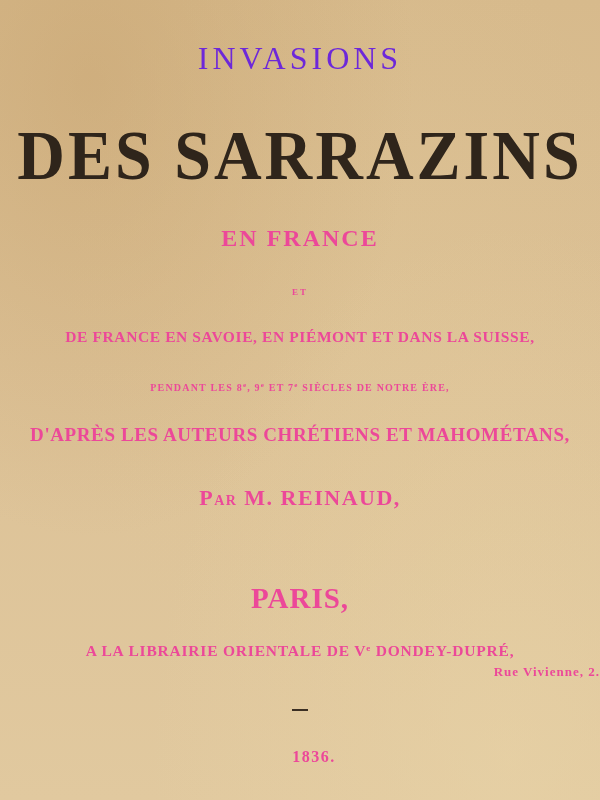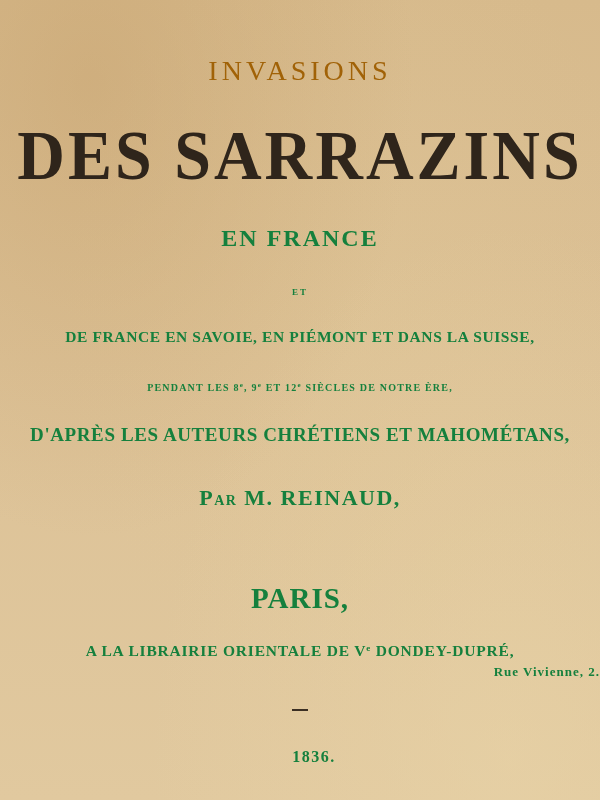--- a/index.html
+++ b/index.html
@@ -23,28 +23,28 @@
       position: absolute;
       inset: 0;
     }
     .line {
       position: absolute;
       left: 0;
       width: 600px;
       text-align: center;
       white-space: nowrap;
       font-weight: bold;
-      color: #15803d;
+      color: #ec4899;
     }
     .l-invasions {
-      top: 55px;
-      font-size: 28px;
+      top: 40px;
+      font-size: 32px;
       letter-spacing: 4px;
       font-weight: normal;
-      color: #a16207;
+      color: #6d28d9;
     }
     .l-title {
       top: 116px;
       font-size: 66px;
       letter-spacing: 3px;
       line-height: 80px;
       font-weight: bold;
       color: #2f251b;
       transform: scaleY(1.05);
     }
@@ -132,21 +132,21 @@
   <div class="line l-invasions">INVASIONS</div>
 
   <div class="line l-title">DES SARRAZINS</div>
 
   <div class="line l-enfrance">EN FRANCE</div>
 
   <div class="line l-et">ET</div>
 
   <div class="line l-desavoie">DE FRANCE EN SAVOIE, EN PIÉMONT ET DANS LA SUISSE,</div>
 
-  <div class="line l-pendant"><span>PENDANT LES 8</span><sup>e</sup><span>, 9</span><sup>e</sup><span> ET 12</span><sup>e</sup><span> SIÈCLES DE NOTRE ÈRE,</span></div>
+  <div class="line l-pendant"><span>PENDANT LES 8</span><sup>e</sup><span>, 9</span><sup>e</sup><span> ET 7</span><sup>e</sup><span> SIÈCLES DE NOTRE ÈRE,</span></div>
 
   <div class="line l-dapres">D'APRÈS LES AUTEURS CHRÉTIENS ET MAHOMÉTANS,</div>
 
   <div class="line l-author"><span>P</span><span class="small-caps">AR</span><span> M. REINAUD,</span></div>
 
   <div class="line l-paris">PARIS,</div>
 
   <div class="line l-publisher"><span>A LA LIBRAIRIE ORIENTALE DE V</span><sup>e</sup><span> DONDEY-DUPRÉ,</span></div>
 
   <div class="line l-address">Rue Vivienne, 2.</div>

